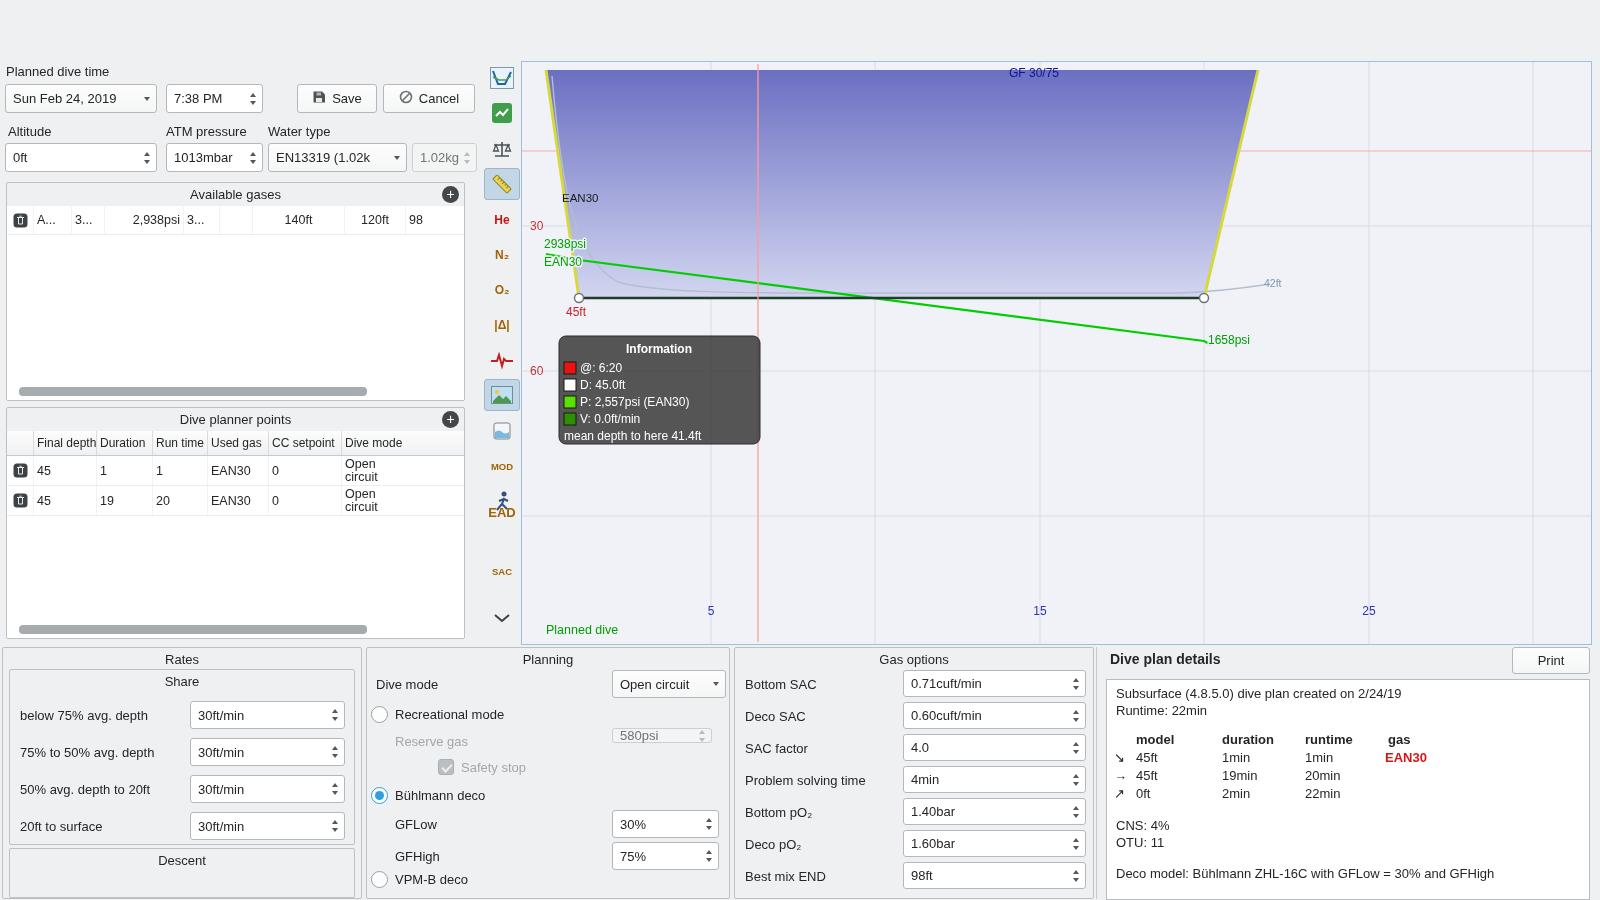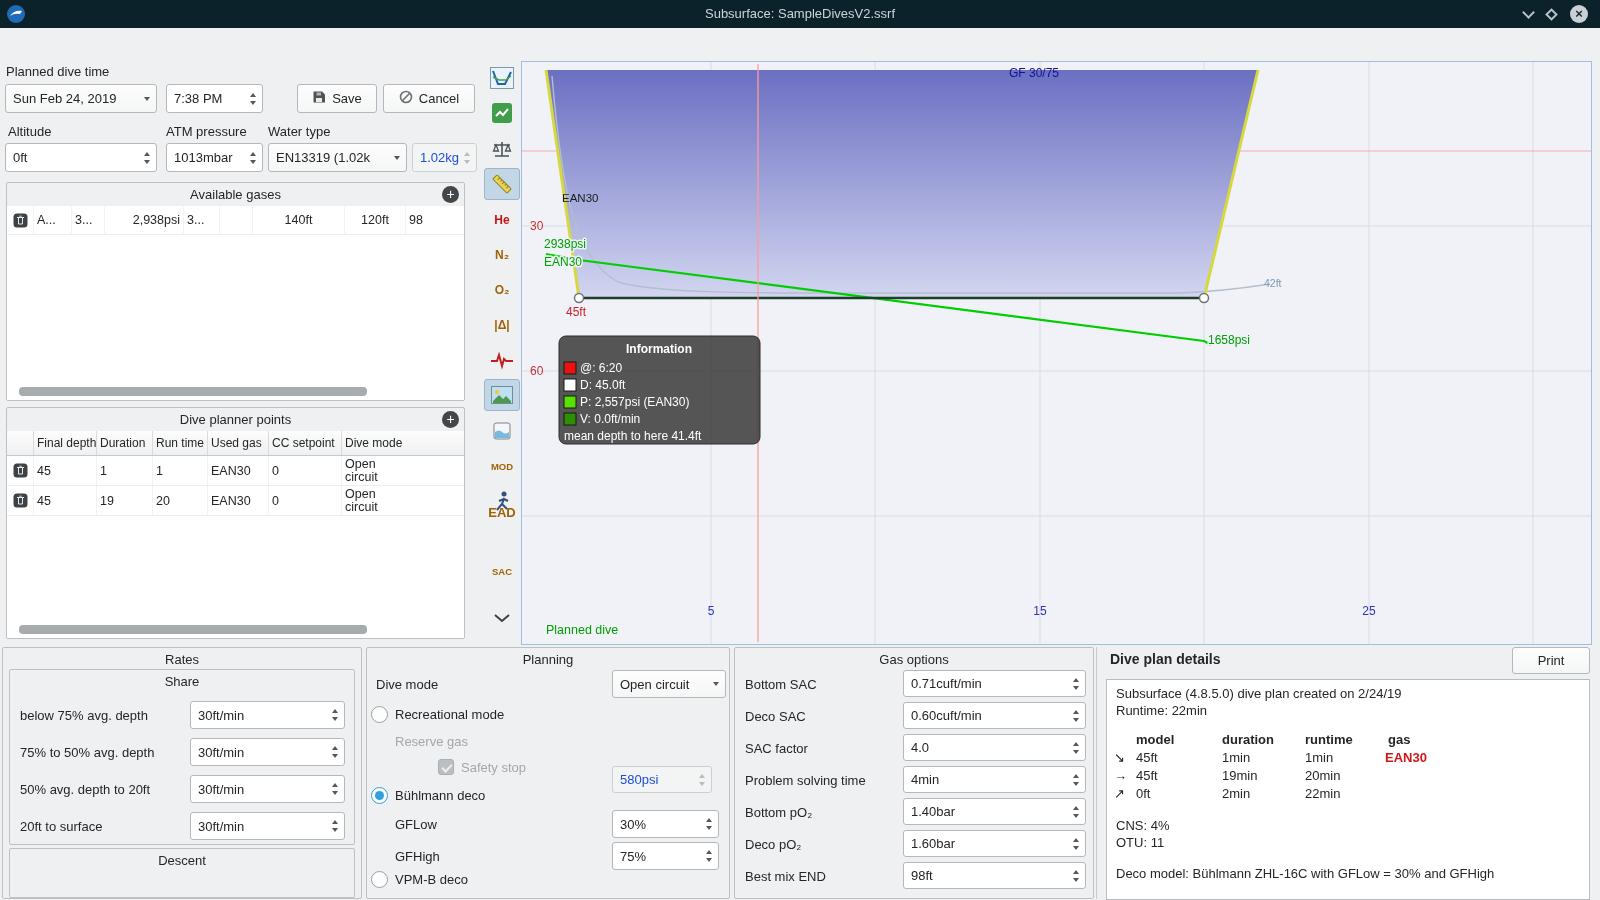--- a/index.html
+++ b/index.html
@@ -21,21 +21,21 @@
   
   .btn{position:absolute;background:linear-gradient(#fdfdfd,#f5f6f6);border:1px solid #b4b8bb;border-radius:3px;display:flex;align-items:center;justify-content:center;gap:6px;font-size:13px}
   .spin,.combo{position:absolute;background:#fff;border:1px solid #b4b8bb;border-radius:3px;display:flex;align-items:center}
   .combo{background:linear-gradient(#fdfdfd,#f5f6f6)}
   .spin .val,.combo .val{flex:1;padding:0 7px;white-space:nowrap;overflow:hidden}
   .spin .arrs{width:15px;display:flex;flex-direction:column;align-items:center;gap:4px;padding-right:3px}
   .tu{width:0;height:0;border-left:3.5px solid transparent;border-right:3.5px solid transparent;border-bottom:4.5px solid #53585b}
   .tdn{width:0;height:0;border-left:3.5px solid transparent;border-right:3.5px solid transparent;border-top:4.5px solid #53585b}
   .caret{width:16px;display:flex;justify-content:center;padding-right:2px}
   .spin.off{background:#f3f4f4;border-color:#ccd0d2}
-  .spin.off .val{color:#1d4ed8}
+  .spin.off .val{color:#737373}
   .spin.off .tu{border-bottom-color:#b8bcbf}.spin.off .tdn{border-top-color:#b8bcbf}
   
   .gbox{position:absolute;border:1px solid #bdc1c4;border-radius:2px;background:#eff0f1}
   .gtitle{height:23px;line-height:23px;text-align:center;position:relative;font-size:13px}
   .plus{position:absolute;right:5px;top:3px;width:17px;height:17px;border-radius:50%;background:#41474b;color:#fff;text-align:center;line-height:16px;font-size:14px}
   
   .twrap{position:absolute;left:0;right:0;top:23px;bottom:0;background:#fff;overflow:hidden}
   .thead{display:flex;background:linear-gradient(#fdfdfd,#eff0f1);border-bottom:1px solid #c6c9cb;height:25px}
   .th{font-size:12px;line-height:24px;padding:0 3px;border-right:1px solid #d9dbdd;white-space:nowrap;overflow:hidden}
   .trow{display:flex;border-bottom:1px solid #edeeef;background:#fff}
@@ -54,38 +54,20 @@
   .divider{position:absolute;background:#c9cccf}
   .dtext{position:absolute;white-space:nowrap;font-size:13px}
   svg text{font-family:"Liberation Sans",sans-serif}
   .halo{paint-order:stroke;stroke:#eef1f8;stroke-width:3px;stroke-linejoin:round}
 </style>
 </head>
 <body>
 
 <div id="app">
 
-  <div class="titlebar">
-    <span class="abs" style="left:6px;top:4px">
-      <svg width="20" height="20">
-          <circle cx="10" cy="10" r="9" fill="#1e6bb8"></circle>
-          <path d="M4 12 q4 -6 12 -5 l-2 3 q-6 -1 -10 2 z" fill="#fff"></path>
-        </svg>
-    </span>
-    <div class="tb-title">Subsurface: SampleDivesV2.ssrf</div>
-    <div class="winctl">
-      <span>
-          <span class="chevi"></span>
-        </span>
-      <span>
-          <span class="diam"></span>
-        </span>
-      <span class="closec">×</span>
-    </div>
-  </div>
 
 
   <div class="lbl" style="left:6px;top:64px">Planned dive time</div>
 
   <div class="combo" style="left:5px;top:84px;width:152px;height:29px">
     <span class="val">Sun Feb 24, 2019</span>
     <span class="caret">
         <span class="tdn"></span>
       </span>
   </div>
@@ -396,21 +378,21 @@
   <div class="lbl" style="left:376px;top:677px">Dive mode</div>
   <div class="combo" style="left:612px;top:670px;width:114px;height:28px">
     <span class="val">Open circuit</span>
     <span class="caret">
         <span class="tdn"></span>
       </span>
   </div>
   <span class="radio" style="left:371px;top:706px"></span>
   <div class="lbl" style="left:395px;top:707px">Recreational mode</div>
   <div class="lbl dis" style="left:395px;top:734px">Reserve gas</div>
-  <div class="spin off" style="left:612px;top:766px;width:100px;height:27px">
+  <div class="spin off" style="left:612px;top:728px;width:100px;height:15px">
     <span class="val">580psi</span>
     <span class="arrs">
         <span class="tu"></span>
         <span class="tdn"></span>
       </span>
   </div>
   <span class="checkbox" style="left:438px;top:759px"></span>
   <div class="lbl dis" style="left:461px;top:760px">Safety stop</div>
   <span class="radio sel" style="left:371px;top:787px"></span>
   <div class="lbl" style="left:395px;top:788px">Bühlmann deco</div>

